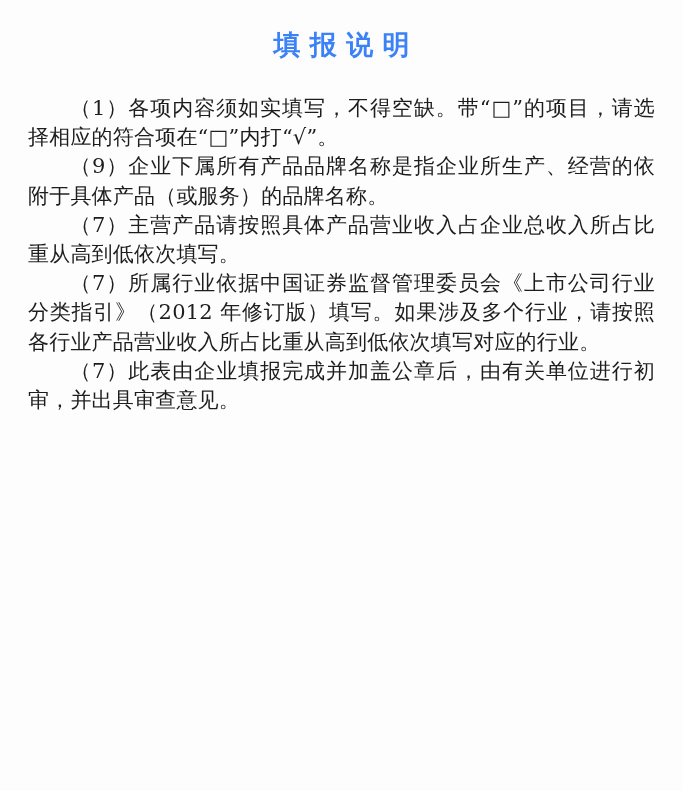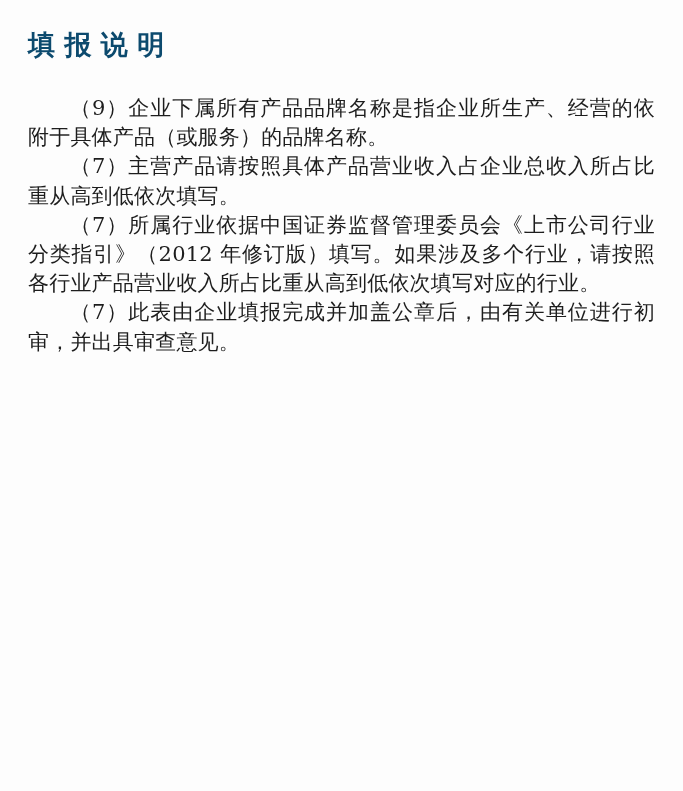--- a/index.html
+++ b/index.html
@@ -13,25 +13,25 @@
     height: 791px;
     box-sizing: border-box;
     background: #fdfdfd;
     padding: 26px 28px 0 28px;
     font-family: "DejaVu Serif", "Liberation Serif", serif;
     color: #1d1d1d;
     overflow: hidden;
   }
   .doc-title {
     margin: 0;
-    text-align: left;
+    text-align: center;
     font-size: 27px;
     font-weight: 700;
     line-height: 38px;
-    color: #0c4a6e;
+    color: #3b82f6;
     white-space: pre;
   }
   .doc-content {
     margin-top: 30px;
     font-size: 21px;
     line-height: 29.2px;
     text-align: justify;
     text-justify: inter-ideograph;
     letter-spacing: 0.2px;
   }
@@ -41,18 +41,19 @@
     text-indent: 2em;
   }
 </style>
 </head>
 <body>
 
 <div class="page">
   <h1 class="doc-title">填 报 说 明</h1>
 
   <div class="doc-content">
+    <p>（1）各项内容须如实填写，不得空缺。带“□”的项目，请选择相应的符合项在“□”内打“√”。</p>
     <p>（9）企业下属所有产品品牌名称是指企业所生产、经营的依附于具体产品（或服务）的品牌名称。</p>
     <p>（7）主营产品请按照具体产品营业收入占企业总收入所占比重从高到低依次填写。</p>
     <p>（7）所属行业依据中国证券监督管理委员会《上市公司行业分类指引》（2012 年修订版）填写。如果涉及多个行业，请按照各行业产品营业收入所占比重从高到低依次填写对应的行业。</p>
     <p>（7）此表由企业填报完成并加盖公章后，由有关单位进行初审，并出具审查意见。</p>
   </div>
 </div>
 
 </body></html>

